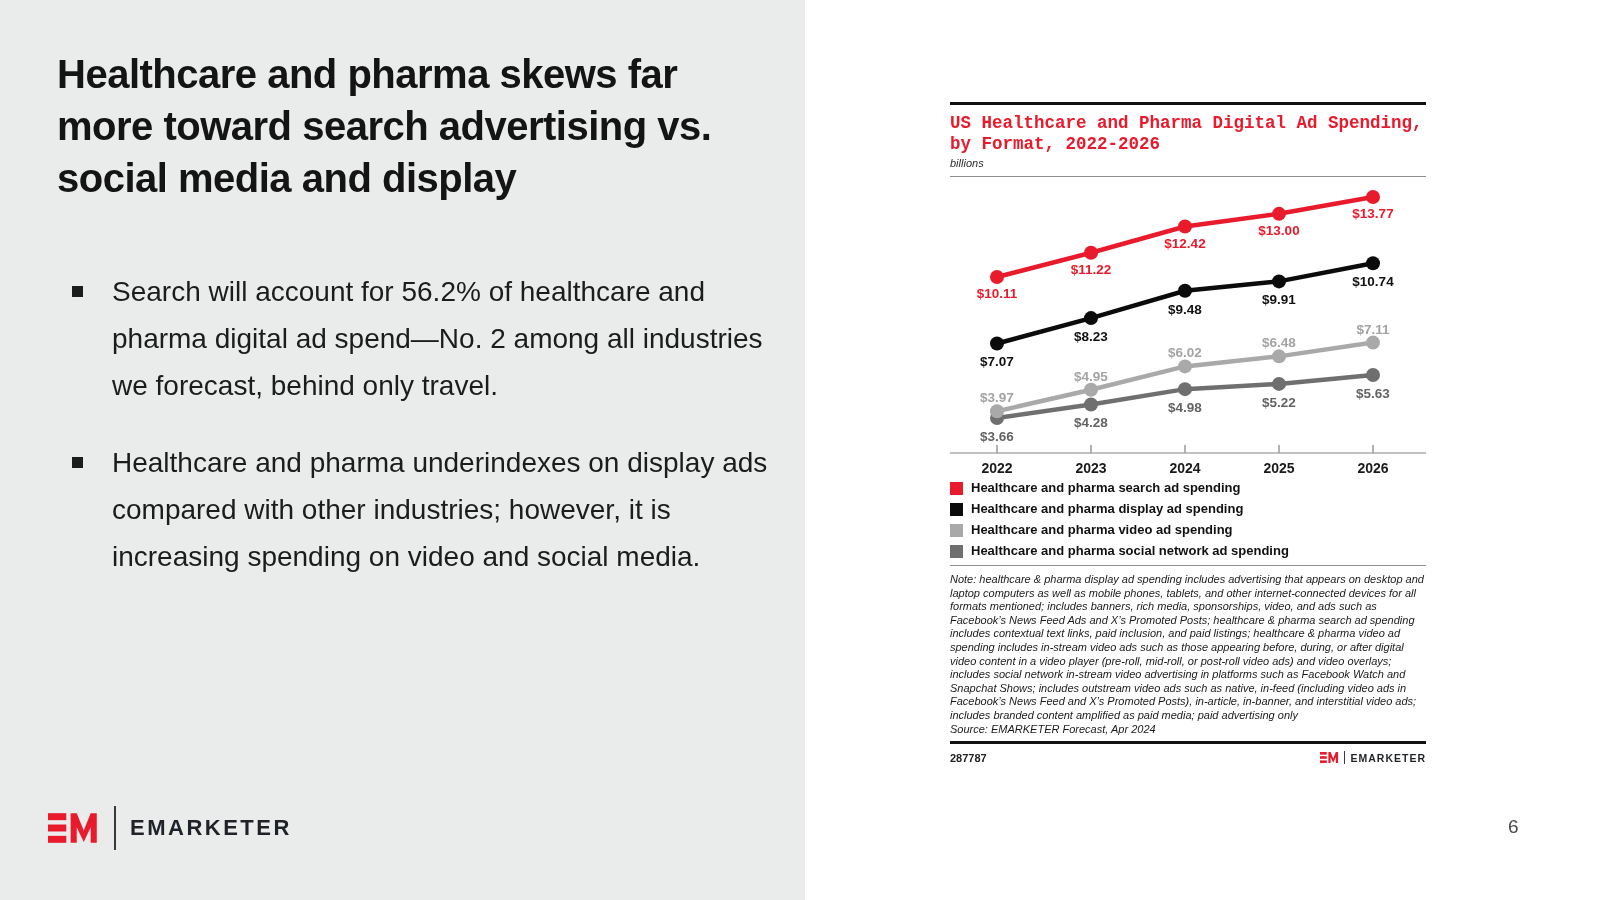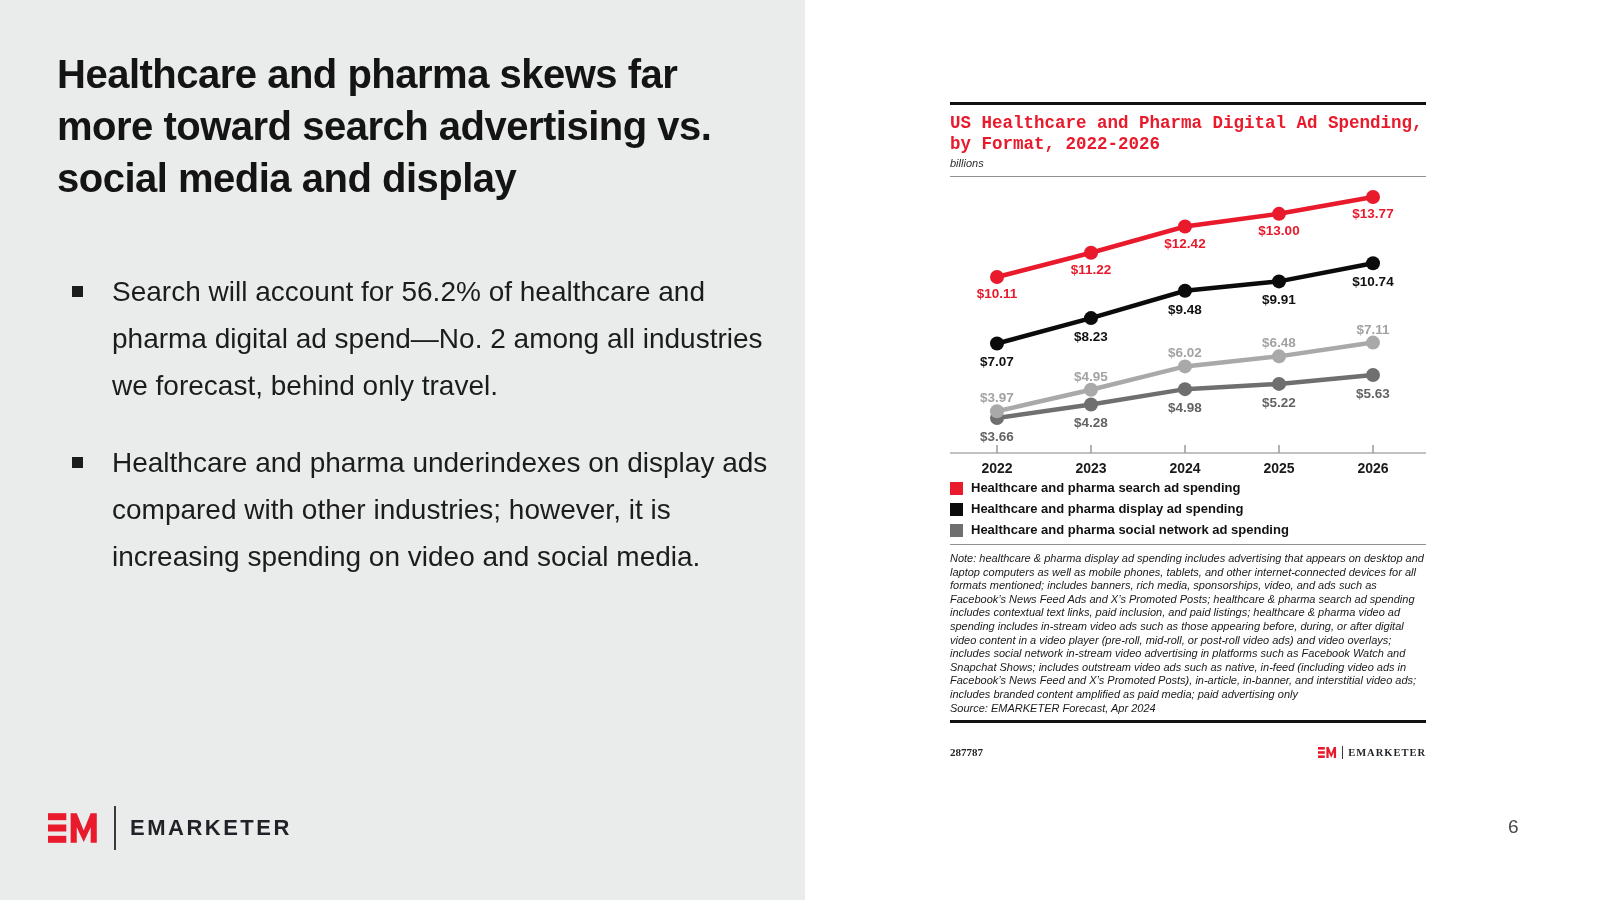--- a/index.html
+++ b/index.html
@@ -32,21 +32,21 @@
   .chart-unit { font-size: 11px; font-style: italic; color: #2e2e2e; margin-bottom: 7px; }
   #chart-svg { display: block; margin-top: 4px; }
   #chart-svg text { font-family: "Liberation Sans", sans-serif; font-weight: bold; }
 
   .legend { margin: 0 0 6px 0; }
   .legend-item { display: flex; align-items: center; margin-bottom: 7px; }
   .legend-swatch { width: 13px; height: 13px; margin-right: 8px; flex: 0 0 auto; }
   .legend-label { font-size: 13px; font-weight: bold; color: #111111; line-height: 14px; }
 
   .note { font-size: 11px; line-height: 13.6px; font-style: italic; color: #1a1a1a; margin: 7px 0 5px 0; }
-  .chart-footer { display: flex; justify-content: space-between; margin-top: 23px; font-family: Liberation Serif, serif; }
+  .chart-footer { display: flex; justify-content: space-between; align-items: center; margin-top: 7px; }
   .chart-id { font-size: 11px; font-weight: bold; color: #222222; }
   .mini-brand { display: flex; align-items: center; }
   .mini-brand .divider { width: 1.5px; height: 13px; background: #3a3a3a; margin: 0 5px 0 4px; }
   .mini-brand .brand-text { font-size: 10.5px; font-weight: bold; letter-spacing: 1px; color: #1f2226; }
 </style>
 </head>
 <body>
 
 <div class="slide">
 
@@ -145,20 +145,24 @@
     <div class="legend" id="legend">
         <div class="legend-item">
           <span class="legend-swatch" style="background: rgb(232, 26, 44);"></span>
           <span class="legend-label">Healthcare and pharma search ad spending</span>
         </div>
         <div class="legend-item">
           <span class="legend-swatch" style="background: rgb(11, 11, 11);"></span>
           <span class="legend-label">Healthcare and pharma display ad spending</span>
         </div>
         <div class="legend-item">
+          <span class="legend-swatch" style="background: rgb(169, 169, 169);"></span>
+          <span class="legend-label">Healthcare and pharma video ad spending</span>
+        </div>
+        <div class="legend-item">
           <span class="legend-swatch" style="background: rgb(111, 111, 111);"></span>
           <span class="legend-label">Healthcare and pharma social network ad spending</span>
         </div>
       </div>
     <div class="rule-thin"></div>
 
     <p class="note">
       <span>Note: healthcare &amp; pharma display ad spending includes advertising that appears on desktop and laptop computers as well as mobile phones, tablets, and other internet-connected devices for all formats mentioned; includes banners, rich media, sponsorships, video, and ads such as Facebook’s News Feed Ads and X’s Promoted Posts; healthcare &amp; pharma search ad spending includes contextual text links, paid inclusion, and paid listings; healthcare &amp; pharma video ad spending includes in-stream video ads such as those appearing before, during, or after digital video content in a video player (pre-roll, mid-roll, or post-roll video ads) and video overlays; includes social network in-stream video advertising in platforms such as Facebook Watch and Snapchat Shows; includes outstream video ads such as native, in-feed (including video ads in Facebook’s News Feed and X’s Promoted Posts), in-article, in-banner, and interstitial video ads; includes branded content amplified as paid media; paid advertising only</span><br>
       <span>Source: EMARKETER Forecast, Apr 2024</span>
     </p>

